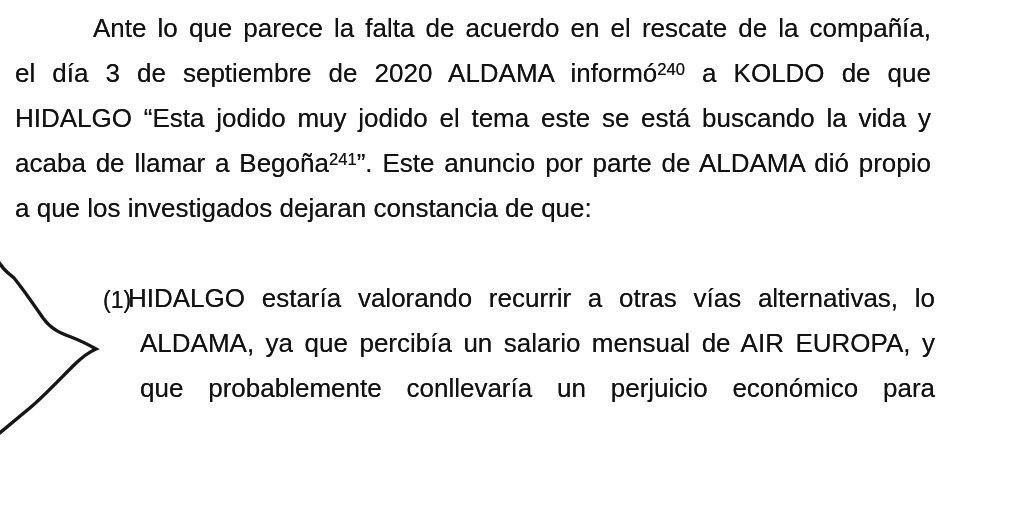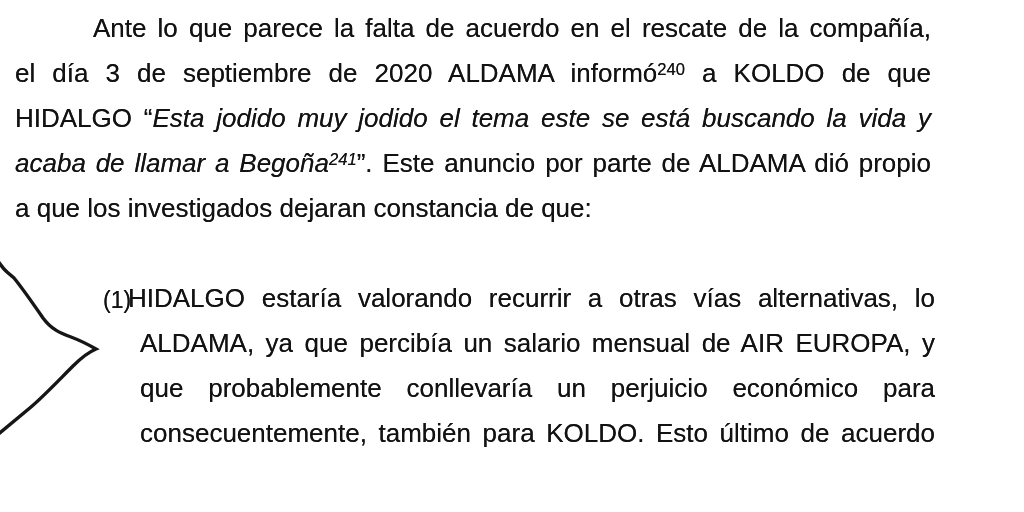--- a/index.html
+++ b/index.html
@@ -39,21 +39,21 @@
     line-height: 45px;
     text-align: left;
   }
   .list-body {
     position: absolute;
     left: 140px;
     top: 276px;
     width: 795px;
   }
   .list-body .line.first { text-indent: -12px; }
-  .it  { font-style: italic; }
+  .it  { }
   .sup {
     font-size: 0.64em;
     position: relative;
     top: -0.45em;
     line-height: 0;
   }
   .brace {
     position: absolute;
     left: -2px;
     top: 248px;
@@ -92,16 +92,15 @@
       <div class="line"><span class="it">acaba de llamar a Begoña</span><span class="it sup">241</span><span>”. Este anuncio por parte de ALDAMA dió propio</span></div>
       <div class="line last"><span>a que los investigados dejaran constancia de que:</span></div>
     </div>
 
   <div class="list-marker">(1)</div>
 
   <div class="list-body" id="list-body-block">
       <div class="line first"><span>HIDALGO estaría valorando recurrir a otras vías alternativas, lo</span></div>
       <div class="line"><span>ALDAMA, ya que percibía un salario mensual de AIR EUROPA, y</span></div>
       <div class="line"><span>que probablemente conllevaría un perjuicio económico para</span></div>
-      <div class="line"><span>consecuentemente, también para KOLDO. Esto último de acuerdo</span></div>
     </div>
 
 </div>
 
 </body></html>

